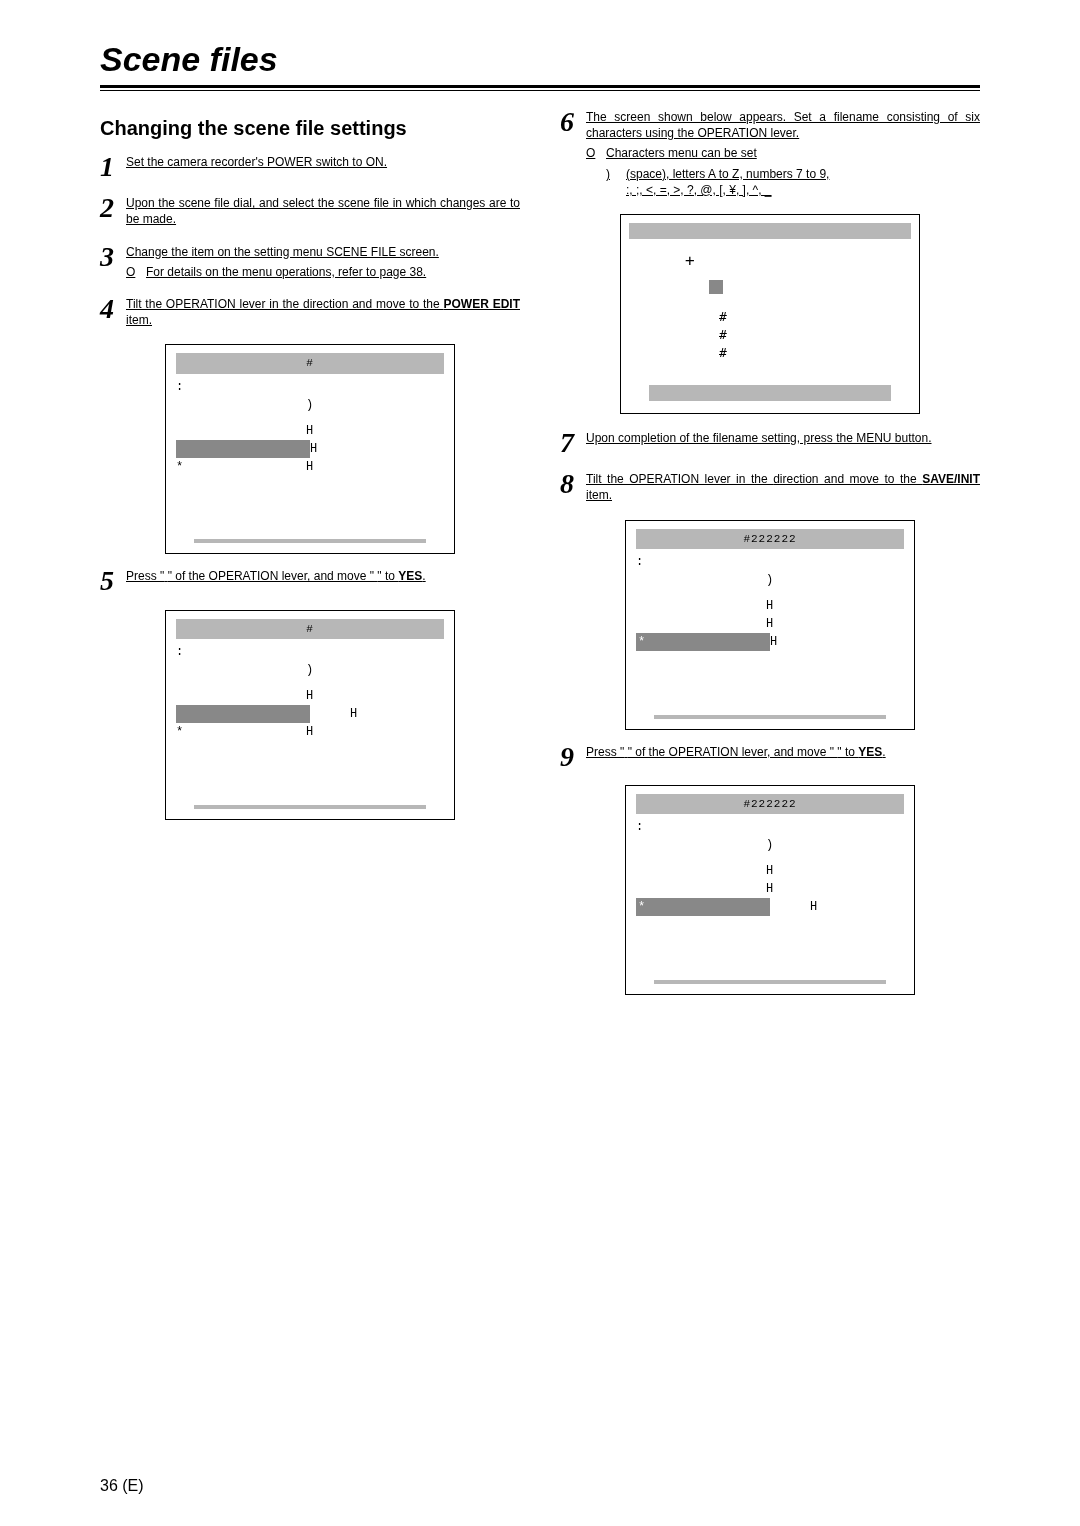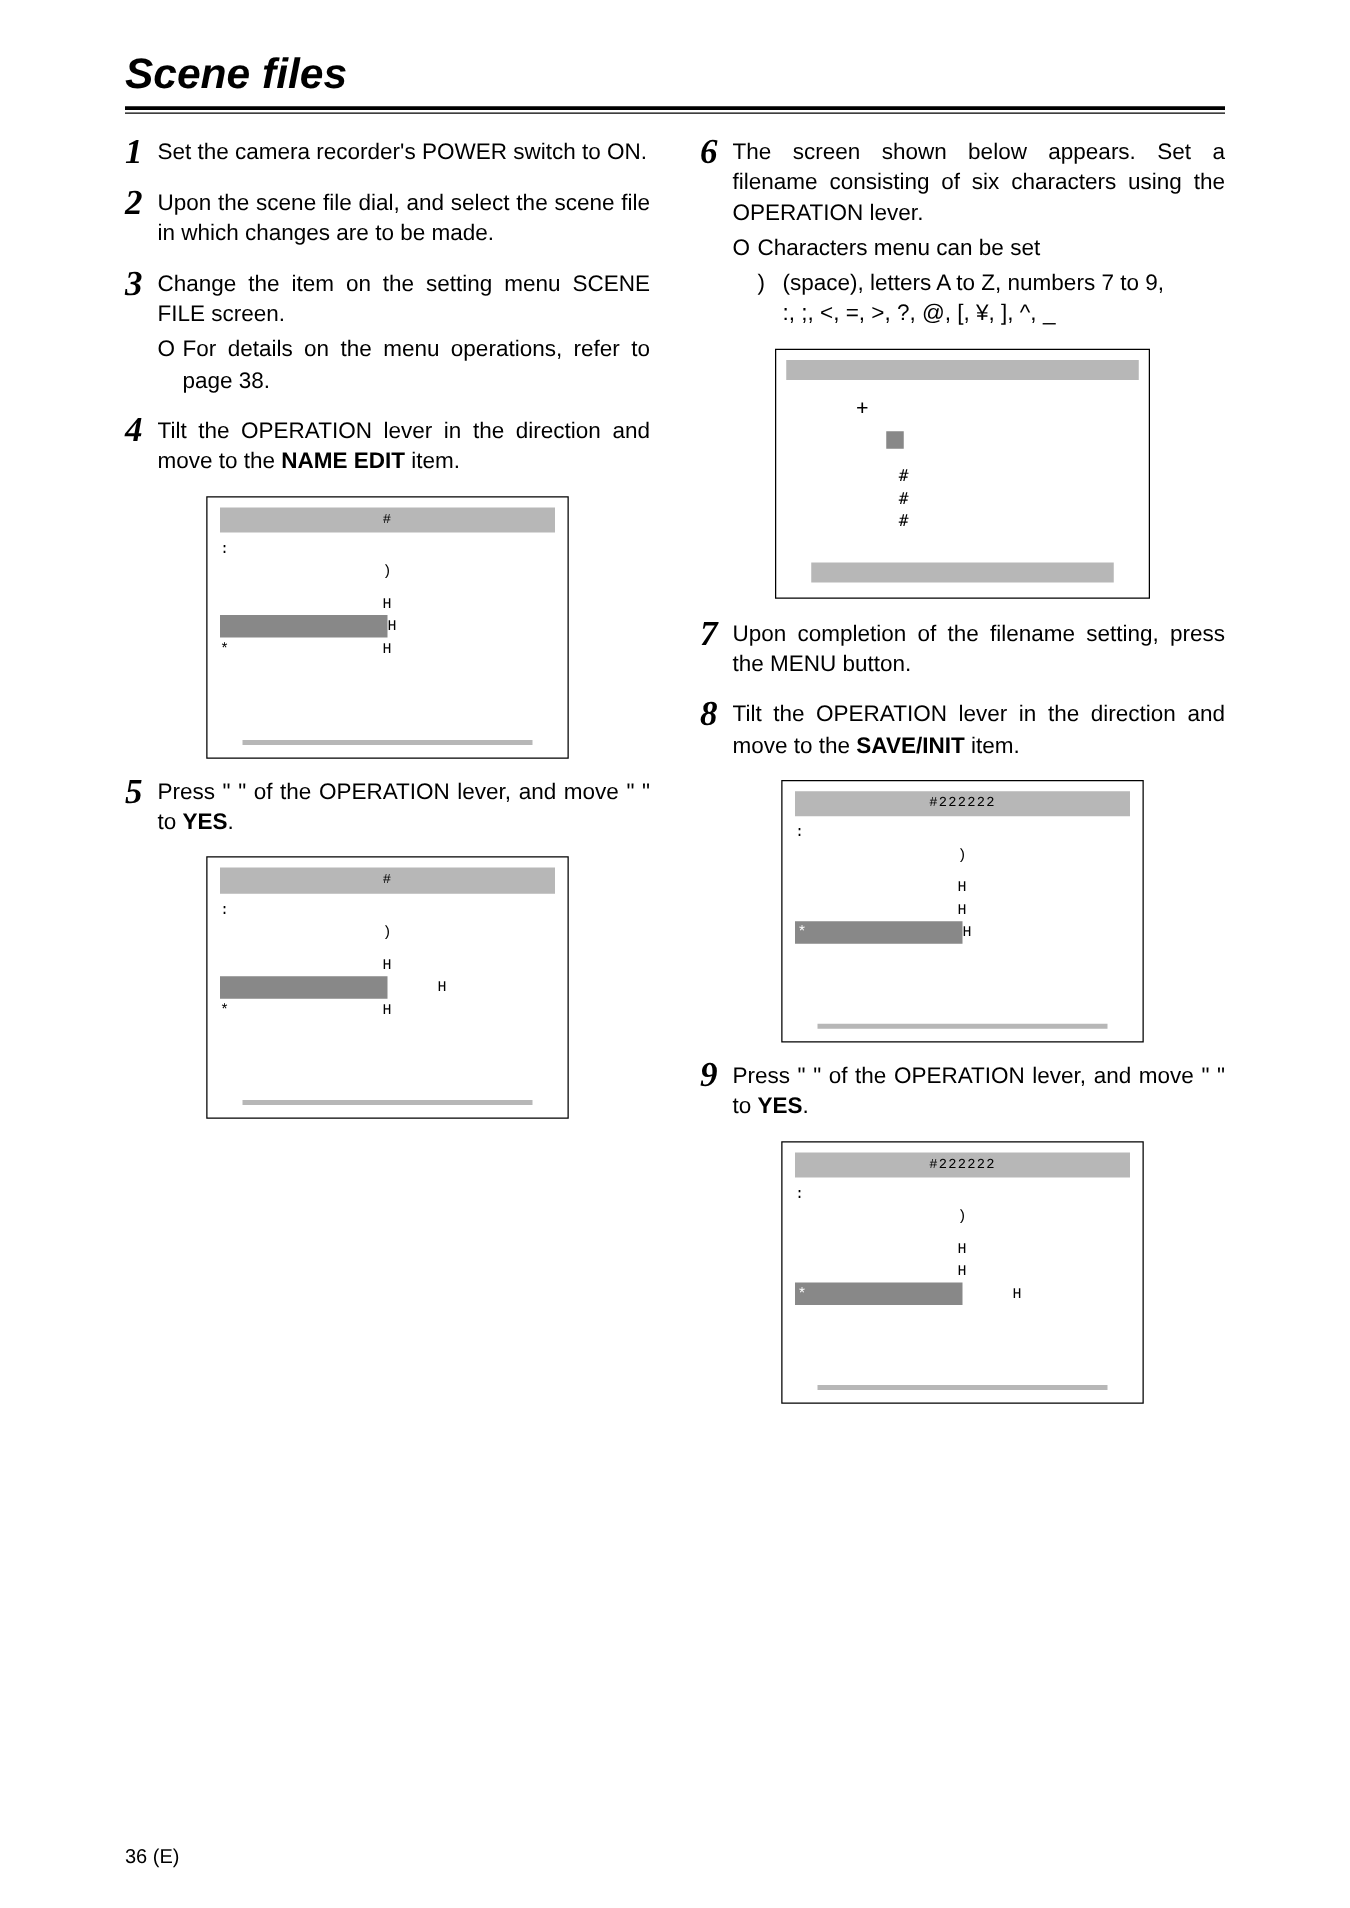--- a/index.html
+++ b/index.html
@@ -53,24 +53,25 @@
   .step-num {
     font-family: Georgia, 'Times New Roman', serif;
     font-style: italic;
     font-weight: bold;
     font-size: 28px;
     width: 26px;
     line-height: 0.9;
     flex-shrink: 0;
   }
   .step-body {
-    font-size: 18px;
+    font-size: 12px;
     line-height: 1.35;
     text-align: justify;
     flex: 1;
+    text-decoration: underline;
   }
   .bullet {
     display: flex;
     margin-top: 4px;
   }
   .bullet-mark {
     width: 20px;
     flex-shrink: 0;
   }
   .screen {
@@ -158,20 +159,21 @@
 <body>
 
 <div class="page">
 
   <div class="title">Scene files</div>
   <div class="hr-double"></div>
 
   <div class="columns">
 
     <div class="col">
+      <div class="subheading">Changing the scene file settings</div>
 
 
       <div class="step">
         <div class="step-num">1</div>
         <div class="step-body">Set the camera recorder's POWER switch to ON.</div>
       </div>
 
       <div class="step">
         <div class="step-num">2</div>
         <div class="step-body">Upon the scene file dial, and select the scene file in which changes are to be made.</div>
@@ -186,21 +188,21 @@
             <span>For details on the menu operations, refer to page 38.</span>
           </div>
         </div>
       </div>
 
       <div class="step">
         <div class="step-num">4</div>
         <div class="step-body">
           <span>Tilt the OPERATION lever in the </span>
           <span> direction and move to the </span>
-          <b>NAME EDIT</b>
+          <b>POWER EDIT</b>
           <span> item.</span>
         </div>
       </div>
 
       <div class="screen">
         <div class="bar">#</div>
         <div class="screen-body">
           <div class="row"><span class="lbl">:</span><span class="val"></span></div>
           <div class="row"><span class="lbl"></span><span class="val">)</span></div>
           <div class="row" style="height:8px"></div>

